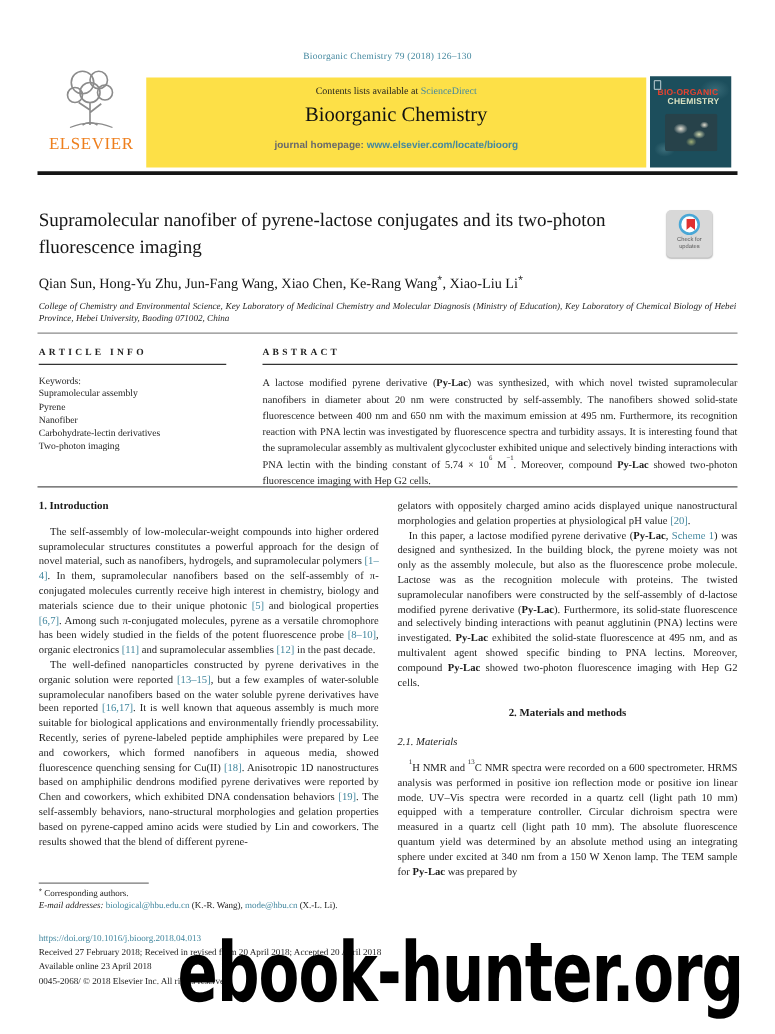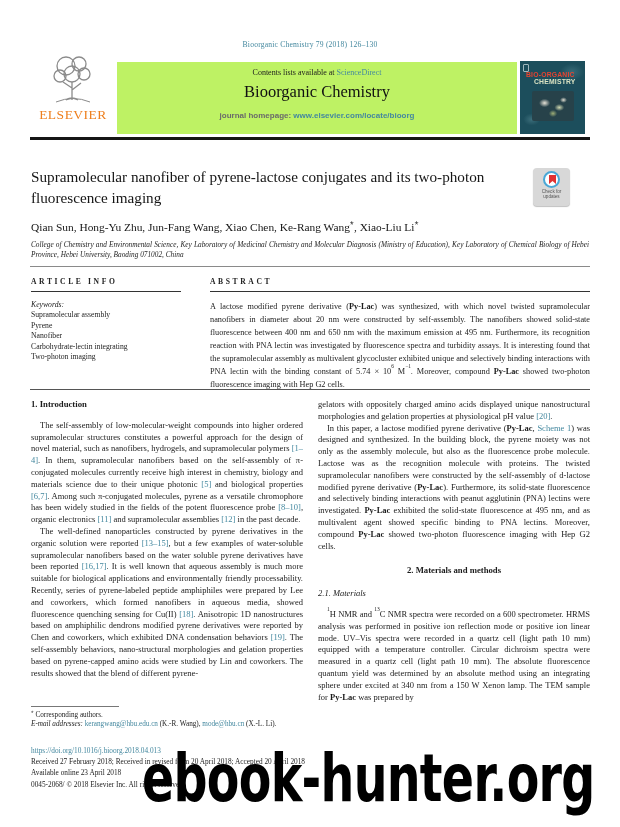--- a/index.html
+++ b/index.html
@@ -18,21 +18,21 @@
   
   .citation{position:absolute;top:40px;left:0;width:100%;text-align:center;
     font-size:7.6px;color:var(--link);letter-spacing:.2px;}
 
   
   .elsevier-block{position:absolute;left:30px;top:52px;width:86px;height:72px;text-align:center;}
   .elsevier-tree{display:block;margin:0 auto;}
   .elsevier-word{font-size:13.5px;color:var(--orange);letter-spacing:.5px;margin-top:1px;}
 
   .journal-box{position:absolute;left:117px;top:62px;width:400px;height:72px;
-    background:#bef264;text-align:center;}
+    background:#fde047;text-align:center;}
   .contents-line{font-size:8px;margin-top:6px;}
   .journal-title{font-size:16.5px;margin-top:5px;color:#111;}
   .homepage-line{font-family:"Liberation Sans", sans-serif;font-size:8px;font-weight:bold;
     color:#6a6a6a;margin-top:9px;}
 
   .cover-thumb{position:absolute;left:520px;top:61px;width:65px;height:73px;
     background:
       radial-gradient(14px 10px at 18% 80%, rgba(120,170,180,.35), transparent 60%),
       radial-gradient(20px 14px at 80% 15%, rgba(120,170,180,.3), transparent 60%),
       #1c4e5c;
@@ -66,21 +66,21 @@
   .authors{position:absolute;left:31px;top:221px;width:520px;font-size:11.4px;color:#151515;}
   .affiliation{position:absolute;left:31px;top:240px;width:558px;font-size:7.3px;
     font-style:italic;line-height:9.6px;text-align:justify;}
   .hr-light{position:absolute;left:30px;width:560px;height:1px;background:#8a8a8a;}
 
   
   .info-col{position:absolute;left:31px;top:277px;width:150px;}
   .abs-col{position:absolute;left:210px;top:277px;width:380px;}
   .sec-head{font-size:7.6px;font-weight:bold;letter-spacing:2.6px;color:#222;}
   .head-rule{height:1px;background:#333;margin-top:5px;margin-bottom:8px;}
-  .kw-label{font-size:7.7px;font-style:italic;margin-bottom:1px;}
+  .kw-label{font-size:7.7px;margin-bottom:1px;}
   .kw-item{font-size:7.7px;line-height:10.6px;}
   .abs-body{font-size:8.25px;line-height:13px;text-align:justify;}
 
   
   .col{position:absolute;top:399px;width:272px;font-size:8.5px;line-height:11.8px;
     text-align:justify;color:#1b1b1b;}
   .col-left{left:31px;}
   .col-right{left:318px;}
   .body-h1{font-size:8.7px;font-weight:bold;margin-bottom:9px;text-align:left;}
   .body-h1.spaced{margin-top:13px;margin-bottom:11px;text-align:center;}
@@ -147,21 +147,21 @@
 
   <div class="hr-light" style="top:266px;"></div>
 
   <div class="info-col">
     <div class="sec-head">ARTICLE INFO</div>
     <div class="head-rule"></div>
     <div class="kw-label">Keywords:</div>
     <div class="kw-item">Supramolecular assembly</div>
     <div class="kw-item">Pyrene</div>
     <div class="kw-item">Nanofiber</div>
-    <div class="kw-item">Carbohydrate-lectin integrating</div>
+    <div class="kw-item">Carbohydrate-lectin derivatives</div>
     <div class="kw-item">Two-photon imaging</div>
   </div>
 
   <div class="abs-col">
     <div class="sec-head">ABSTRACT</div>
     <div class="head-rule"></div>
     <div class="abs-body rich"><span>A lactose modified pyrene derivative (</span><span style="font-weight: bold;">Py-Lac</span><span>) was synthesized, with which novel twisted supramolecular nanofibers in diameter about 20 nm were constructed by self-assembly. The nanofibers showed solid-state fluorescence between 400 nm and 650 nm with the maximum emission at 495 nm. Furthermore, its recognition reaction with PNA lectin was investigated by fluorescence spectra and turbidity assays. It is interesting found that the supramolecular assembly as multivalent glycocluster exhibited unique and selectively binding interactions with PNA lectin with the binding constant of 5.74 × 10</span><sup>6</sup><span> M</span><sup>−1</sup><span>. Moreover, compound </span><span style="font-weight: bold;">Py-Lac</span><span> showed two-photon fluorescence imaging with Hep G2 cells.</span></div>
   </div>
 
   <div class="hr-light" style="top:389px;background:#555;"></div>
@@ -176,21 +176,21 @@
     <p class="para noindent rich"><span>gelators with oppositely charged amino acids displayed unique nanostructural morphologies and gelation properties at physiological pH value </span><span class="lnk">[20]</span><span>.</span></p>
     <p class="para rich"><span>In this paper, a lactose modified pyrene derivative (</span><span style="font-weight: bold;">Py-Lac</span><span>, </span><span class="lnk">Scheme 1</span><span>) was designed and synthesized. In the building block, the pyrene moiety was not only as the assembly molecule, but also as the fluorescence probe molecule. Lactose was as the recognition molecule with proteins. The twisted supramolecular nanofibers were constructed by the self-assembly of d-lactose modified pyrene derivative (</span><span style="font-weight: bold;">Py-Lac</span><span>). Furthermore, its solid-state fluorescence and selectively binding interactions with peanut agglutinin (PNA) lectins were investigated. </span><span style="font-weight: bold;">Py-Lac</span><span> exhibited the solid-state fluorescence at 495 nm, and as multivalent agent showed specific binding to PNA lectins. Moreover, compound </span><span style="font-weight: bold;">Py-Lac</span><span> showed two-photon fluorescence imaging with Hep G2 cells.</span></p>
     <div class="body-h1 spaced">2. Materials and methods</div>
     <div class="body-h2">2.1. Materials</div>
     <p class="para rich"><sup>1</sup><span>H NMR and </span><sup>13</sup><span>C NMR spectra were recorded on a 600 spectrometer. HRMS analysis was performed in positive ion reflection mode or positive ion linear mode. UV–Vis spectra were recorded in a quartz cell (light path 10 mm) equipped with a temperature controller. Circular dichroism spectra were measured in a quartz cell (light path 10 mm). The absolute fluorescence quantum yield was determined by an absolute method using an integrating sphere under excited at 340 nm from a 150 W Xenon lamp. The TEM sample for </span><span style="font-weight: bold;">Py-Lac</span><span> was prepared by</span></p>
   </div>
 
   <div class="footnote">
     <div class="fn-rule"></div>
     <div class="rich"><sup>⁎</sup><span> Corresponding authors.</span></div>
-    <div class="fn-email rich"><span style="font-style: italic;">E-mail addresses: </span><span class="lnk">kerangwang@hbu.edu.cn</span><span> (K.-R. Wang), </span><span class="lnk">mode@hbu.cn</span><span> (X.-L. Li).</span></div>
+    <div class="fn-email rich"><span style="font-style: italic;">E-mail addresses: </span><span class="lnk">biological@hbu.edu.cn</span><span> (K.-R. Wang), </span><span class="lnk">mode@hbu.cn</span><span> (X.-L. Li).</span></div>
   </div>
 
   <div class="footer">
     <div class="doi">https://doi.org/10.1016/j.bioorg.2018.04.013</div>
     <div>Received 27 February 2018; Received in revised form 20 April 2018; Accepted 20 April 2018</div>
     <div>Available online 23 April 2018</div>
     <div>0045-2068/ © 2018 Elsevier Inc. All rights reserved.</div>
   </div>
 
   <div class="watermark">ebook-hunter.org</div>

